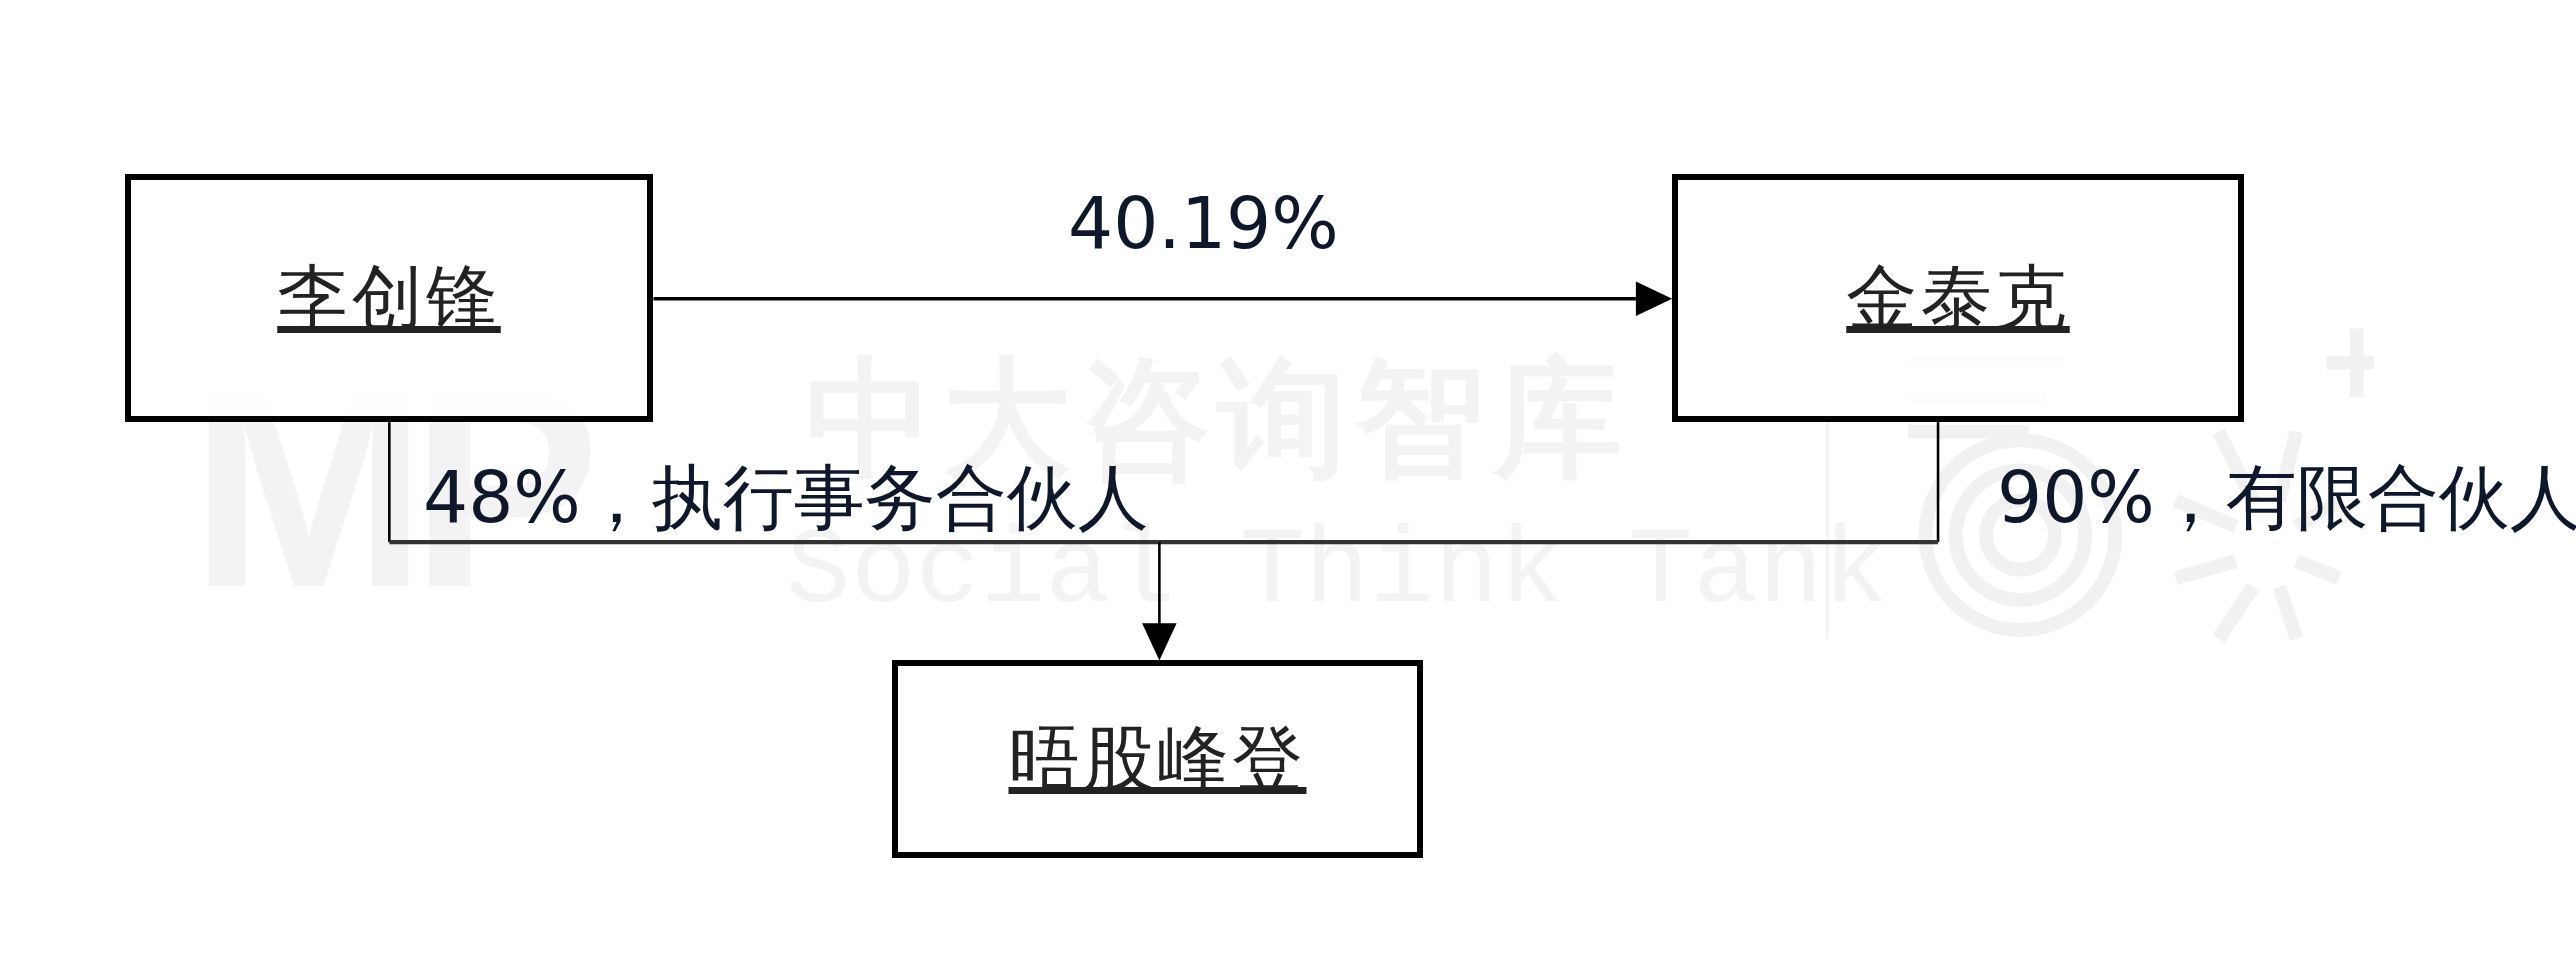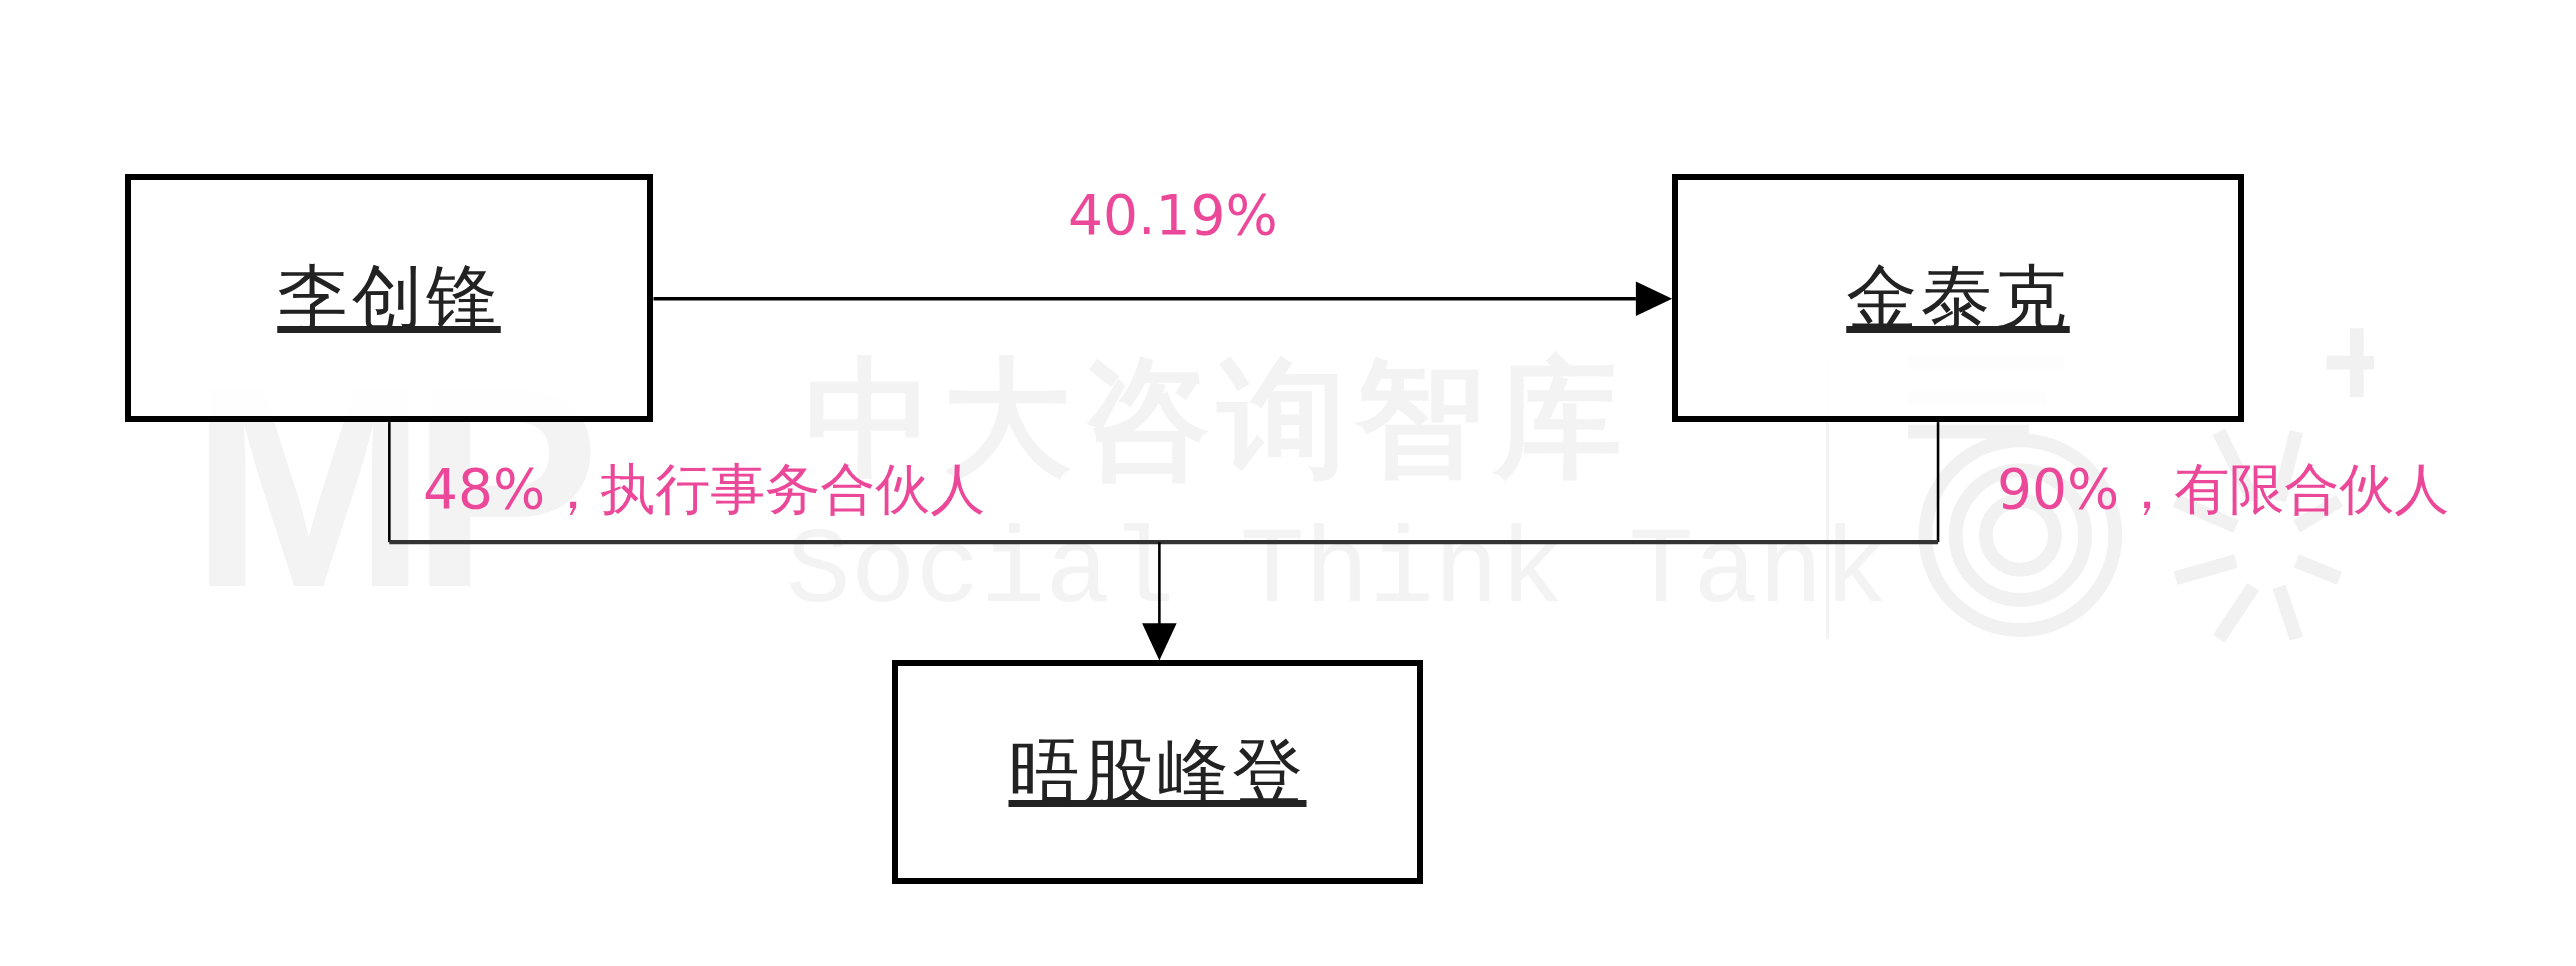--- a/index.html
+++ b/index.html
@@ -8,21 +8,21 @@
   .wm { position: absolute; color: #f3f3f3; pointer-events: none; user-select: none; }
   .wm-logo { left: 190px; top: 345px; font-size: 285px; font-weight: bold; letter-spacing: -17.3px;
              font-family: "Liberation Sans", sans-serif; line-height: 1; }
   .wm-cn { left: 777px; top: 354px; font-size: 129px; font-weight: bold; letter-spacing: 8.6px; line-height: 1; margin-left: 28px; }
   .wm-en { left: 786px; top: 518px; font-size: 108px; line-height: 1; font-family: Liberation Mono, monospace; }
   .wm-sep { left: 1826px; top: 363px; width: 2.6px; height: 276px; background: #f3f3f3; }
   .wm-mark { left: 1891px; top: 328px; }
   .box { position: absolute; box-sizing: border-box; border: 6px solid #000; background: rgba(255,255,255,0.85);
          display: flex; align-items: center; justify-content: center; }
   .box span { font-size: 71px; letter-spacing: 3.5px; color: #222; text-decoration: underline; }
-  .label { position: absolute; font-size: 55px; color: #ec4899; white-space: nowrap; line-height: 1; }
+  .label { position: absolute; font-size: 71px; color: #0f172a; white-space: nowrap; line-height: 1; }
   svg.lines { position: absolute; left: 0; top: 0; }
 </style>
 </head>
 <body>
 
 <div class="wm wm-logo">MP</div>
 <div class="wm wm-cn">中大咨询智库</div>
 <div class="wm wm-en">Social Think Tank</div>
 <div class="wm wm-sep"></div>
 <div class="wm wm-mark">
@@ -63,20 +63,20 @@
   <line x1="1343" y1="628" x2="1343" y2="725" stroke="#000" stroke-width="3"></line>
   <polygon points="1323,722 1363,722 1343,765" fill="#000"></polygon>
 </svg>
 
 <div class="box" style="left:125px; top:174px; width:528px; height:248px;">
   <span>李创锋</span>
 </div>
 <div class="box" style="left:1672px; top:174px; width:572px; height:248px;">
   <span>金泰克</span>
 </div>
-<div class="box" style="left:892px; top:660px; width:531px; height:224px;">
+<div class="box" style="left:892px; top:660px; width:531px; height:198px;">
   <span>晤股峰登</span>
 </div>
 
 <div class="label" style="left:1068px; top:188px;">40.19%</div>
 <div class="label" style="left:423px; top:462px;">48%，执行事务合伙人</div>
 <div class="label" style="left:1997px; top:462px;">90%，有限合伙人</div>
 
 
 </body></html>

